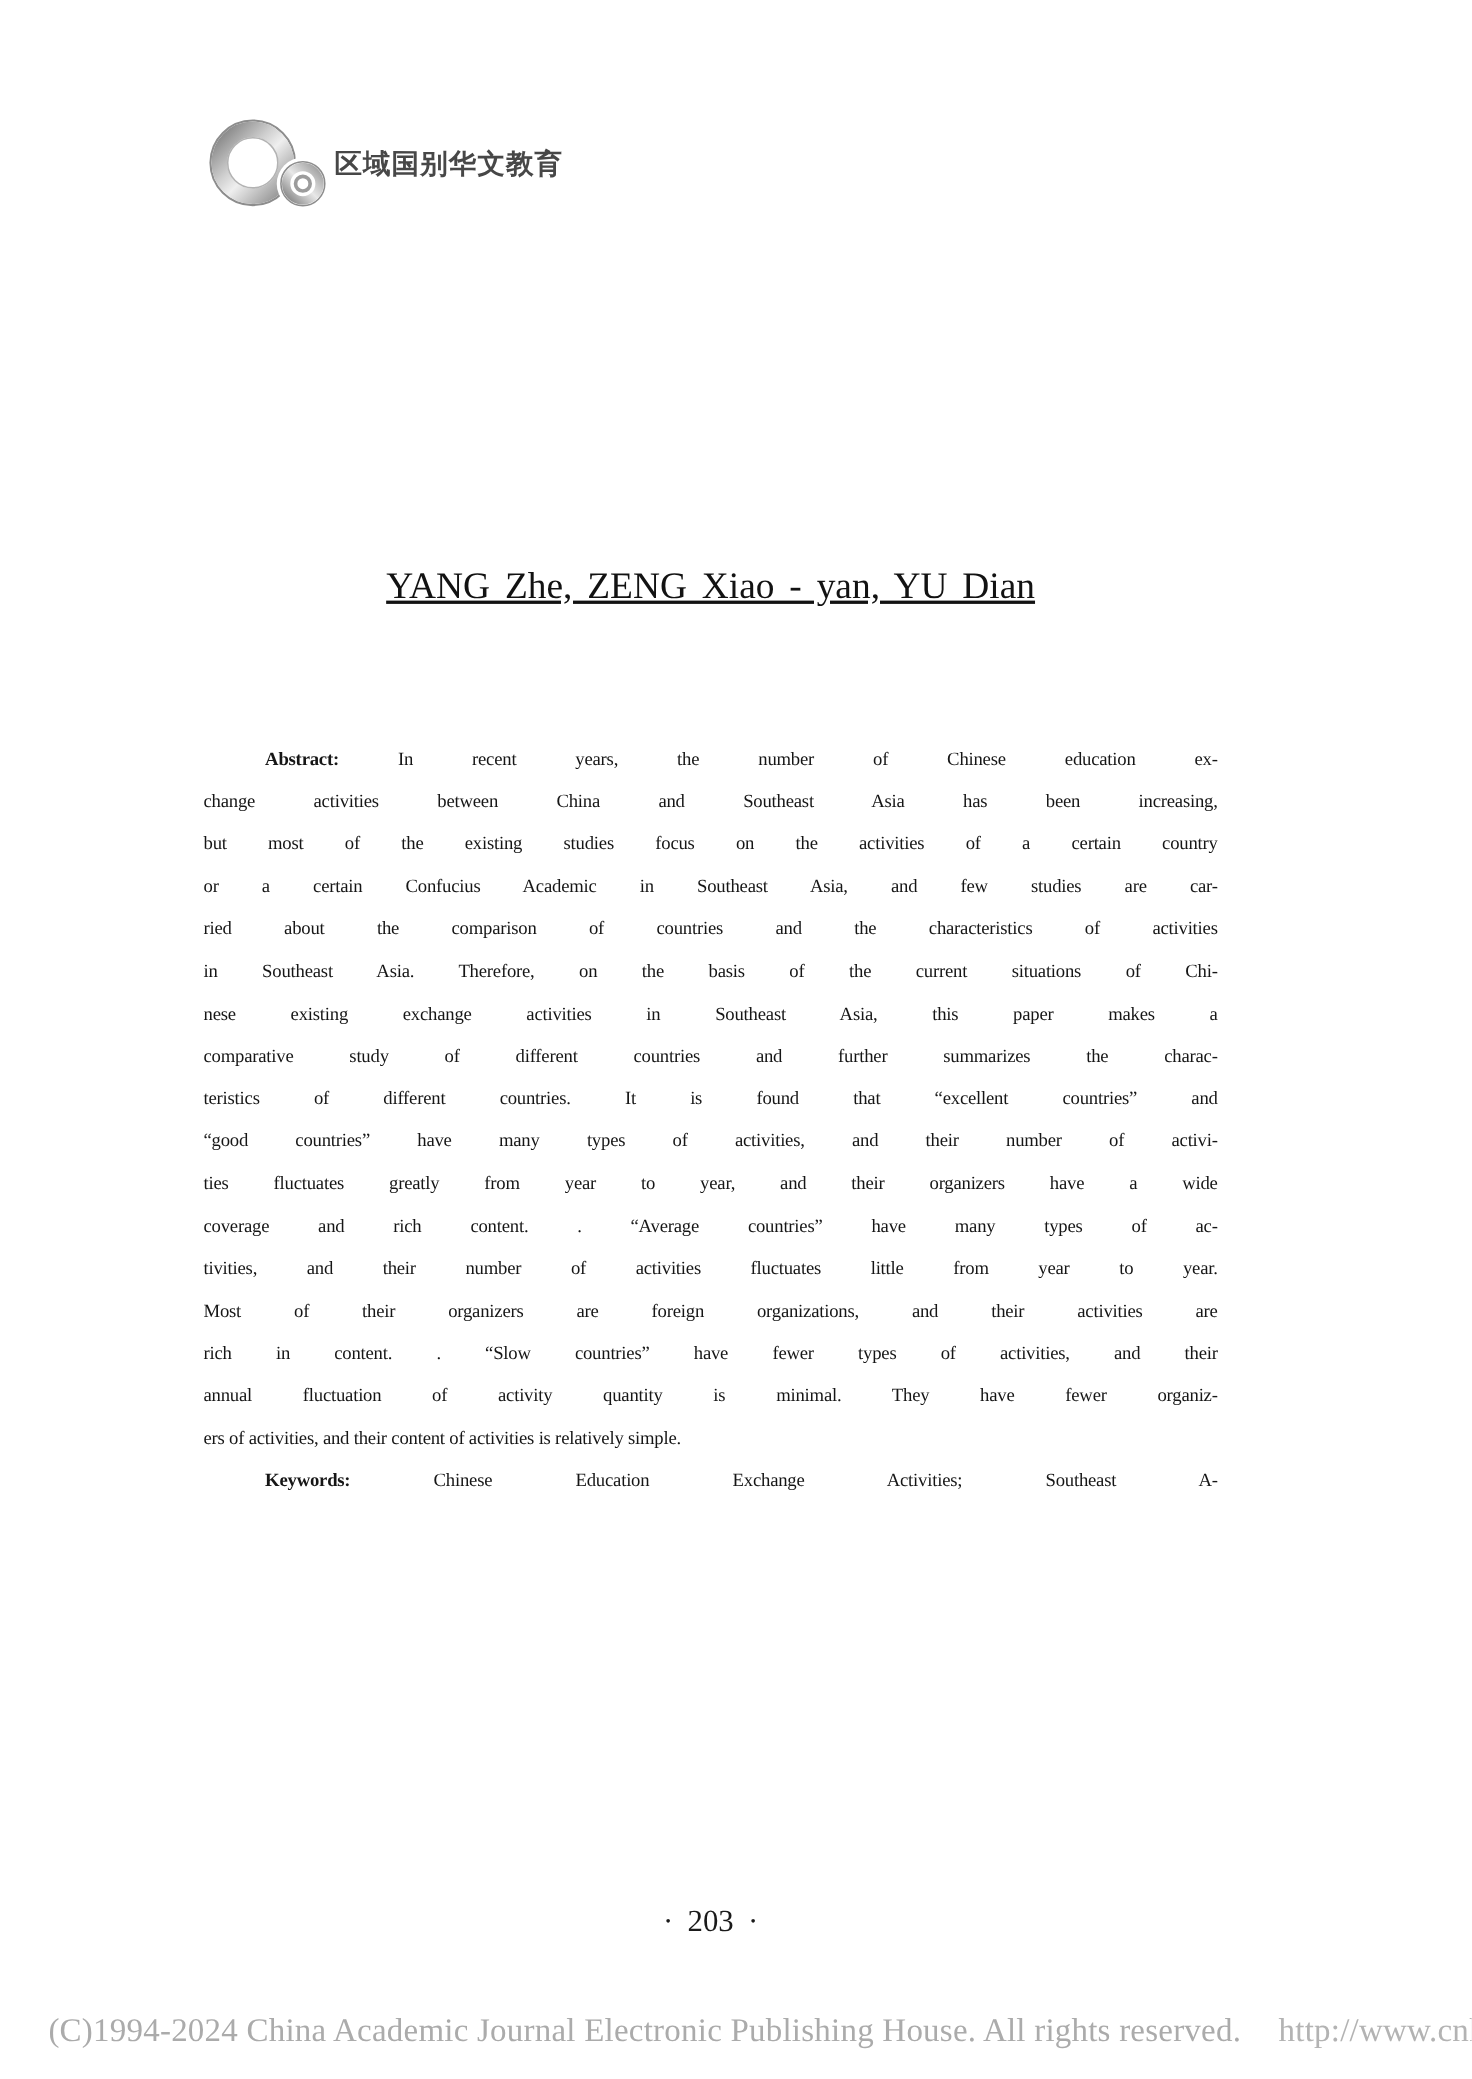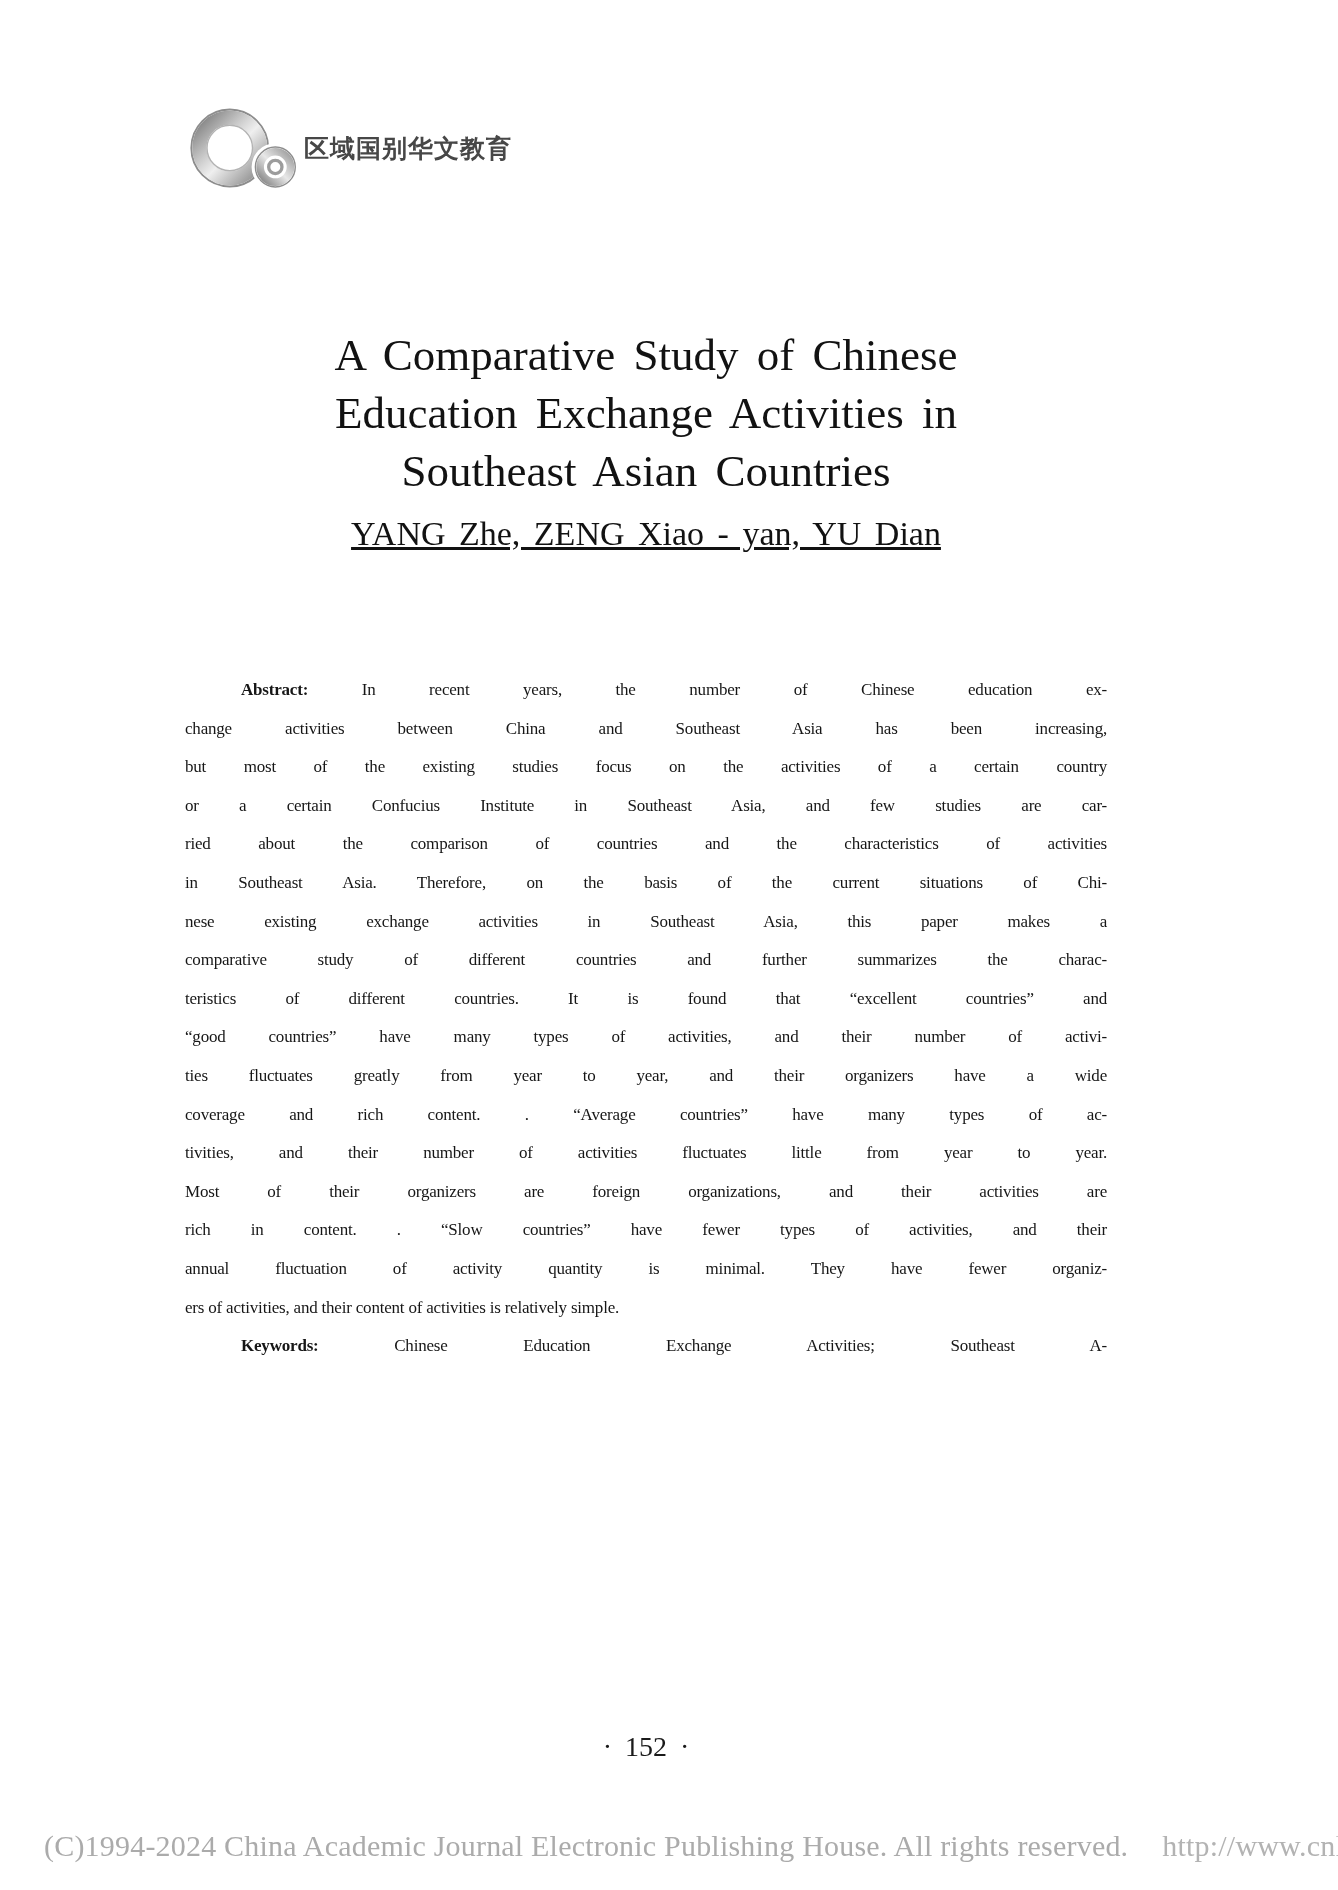--- a/index.html
+++ b/index.html
@@ -85,48 +85,43 @@
       <circle cx="44" cy="46" r="32" fill="none" stroke="url(#g1)" stroke-width="15"></circle>
       <circle cx="44" cy="46" r="24" fill="none" stroke="#b3b3b3" stroke-width="1.5"></circle>
       <circle cx="92" cy="66" r="25" fill="#ffffff"></circle>
       <circle cx="92" cy="66" r="21" fill="none" stroke="#8d8d8d" stroke-width="1.5"></circle>
       <circle cx="92" cy="66" r="16" fill="none" stroke="url(#g2)" stroke-width="8"></circle>
       <circle cx="92" cy="66" r="7" fill="none" stroke="#9c9c9c" stroke-width="3.5"></circle>
     </svg>
     <span class="masthead-text">区域国别华文教育</span>
   </div>
 
-  <div class="title-block">
-    <div>A Comparative Study of Chinese</div>
-    <div>Education Exchange Activities in</div>
-    <div>Southeast Asian Countries</div>
-  </div>
 
   <div class="authors">YANG Zhe, ZENG Xiao - yan, YU Dian</div>
 
   <div class="bodytext">
     <div class="jline firstline"><b>Abstract:</b><span> In recent years, the number of Chinese education ex-</span></div>
     <div class="jline">change activities between China and Southeast Asia has been increasing,</div>
     <div class="jline">but most of the existing studies focus on the activities of a certain country</div>
-    <div class="jline">or a certain Confucius Institute in Southeast Asia, and few studies are car-</div>
+    <div class="jline">or a certain Confucius Academic in Southeast Asia, and few studies are car-</div>
     <div class="jline">ried about the comparison of countries and the characteristics of activities</div>
     <div class="jline">in Southeast Asia.  Therefore, on the basis of the current situations of Chi-</div>
     <div class="jline">nese existing exchange activities in Southeast Asia, this paper makes a</div>
     <div class="jline">comparative study of different countries and further summarizes the charac-</div>
     <div class="jline">teristics of different countries.  It is found that “excellent countries” and</div>
     <div class="jline">“good countries” have many types of activities, and their number of activi-</div>
     <div class="jline">ties fluctuates greatly from year to year, and their organizers have a wide</div>
     <div class="jline">coverage and rich content. .  “Average countries” have many types of ac-</div>
     <div class="jline">tivities, and their number of activities fluctuates little from year to year.</div>
     <div class="jline">Most of their organizers are foreign organizations, and their activities are</div>
     <div class="jline">rich in content. .  “Slow countries” have fewer types of activities, and their</div>
     <div class="jline">annual fluctuation of activity quantity is minimal.  They have fewer organiz-</div>
     <div class="jline lastline">ers of activities, and their content of activities is relatively simple.</div>
     <div class="jline firstline"><b>Keywords:</b><span> Chinese Education Exchange Activities;  Southeast A-</span></div>
   </div>
 
-  <div class="pagenum">· 152 ·</div>
+  <div class="pagenum">· 203 ·</div>
 
   <div class="footer">
     <span>(C)1994-2024 China Academic Journal Electronic Publishing House. All rights reserved.</span><span class="url">http://www.cnki.</span>
   </div>
 
 </div>
 
 </body></html>

